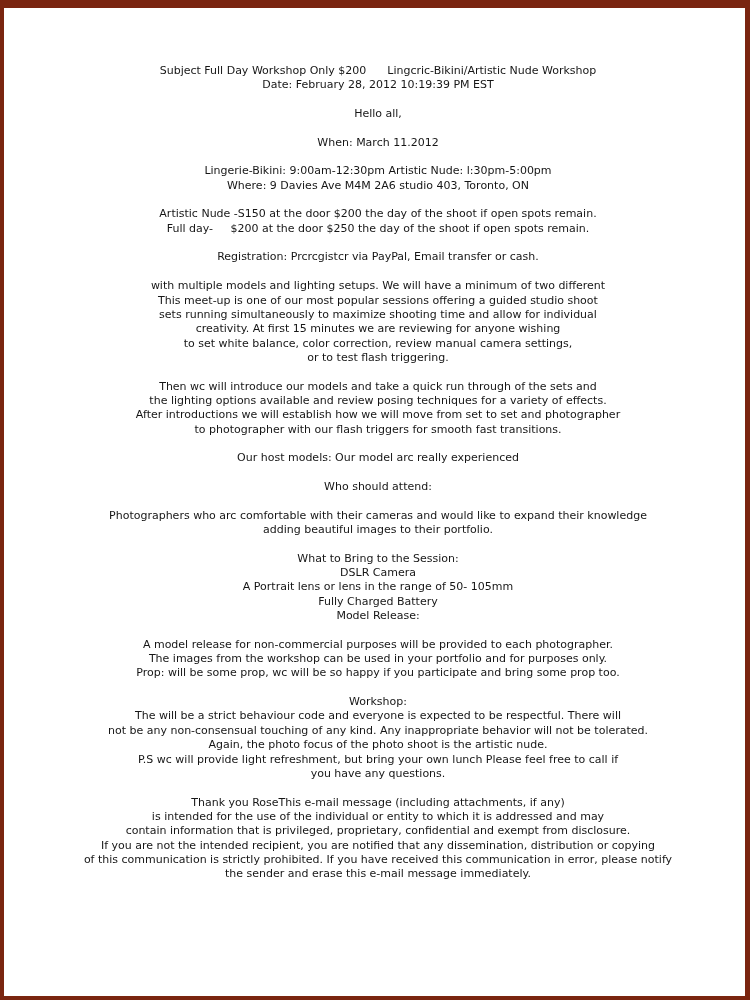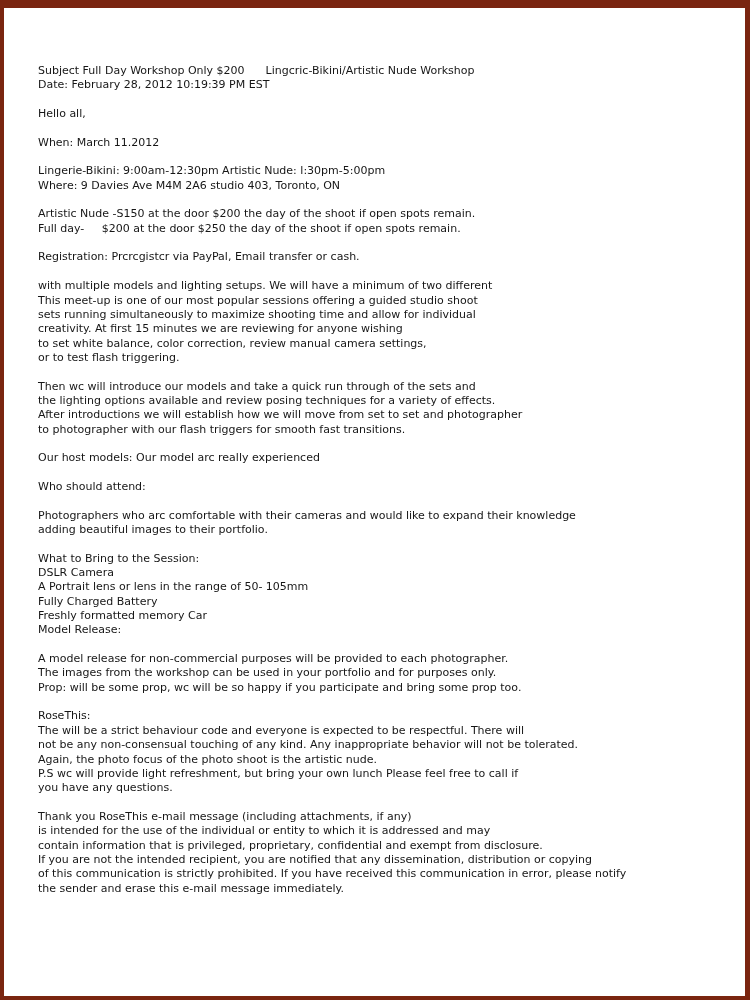--- a/index.html
+++ b/index.html
@@ -38,21 +38,21 @@
   }
   .text-line {
     white-space: pre-wrap;
     min-height: 14.35px;
   }
 </style>
 </head>
 <body>
 
 <div class="page" style="border-color: rgb(122, 37, 16); background: rgb(255, 255, 255);">
-  <div class="email-body" style="color: rgb(22, 22, 22);">
+  <div class="email-body" style="color: rgb(22, 22, 22); text-align: center;">
       <div class="paragraph">
         <div class="text-line">Subject Full Day Workshop Only $200      Lingcric-Bikini/Artistic Nude Workshop</div>
         <div class="text-line">Date: February 28, 2012 10:19:39 PM EST</div>
       </div>
       <div class="paragraph">
         <div class="text-line">Hello all,</div>
       </div>
       <div class="paragraph">
         <div class="text-line">When: March 11.2012</div>
       </div>
@@ -89,30 +89,29 @@
       </div>
       <div class="paragraph">
         <div class="text-line">Photographers who arc comfortable with their cameras and would like to expand their knowledge</div>
         <div class="text-line">adding beautiful images to their portfolio.</div>
       </div>
       <div class="paragraph">
         <div class="text-line">What to Bring to the Session:</div>
         <div class="text-line">DSLR Camera</div>
         <div class="text-line">A Portrait lens or lens in the range of 50- 105mm</div>
         <div class="text-line">Fully Charged Battery</div>
-        <div class="text-line">Freshly formatted memory Car</div>
         <div class="text-line">Model Release:</div>
       </div>
       <div class="paragraph">
         <div class="text-line">A model release for non-commercial purposes will be provided to each photographer.</div>
         <div class="text-line">The images from the workshop can be used in your portfolio and for purposes only.</div>
         <div class="text-line">Prop: will be some prop, wc will be so happy if you participate and bring some prop too.</div>
       </div>
       <div class="paragraph">
-        <div class="text-line">RoseThis:</div>
+        <div class="text-line">Workshop:</div>
         <div class="text-line">The will be a strict behaviour code and everyone is expected to be respectful. There will</div>
         <div class="text-line">not be any non-consensual touching of any kind. Any inappropriate behavior will not be tolerated.</div>
         <div class="text-line">Again, the photo focus of the photo shoot is the artistic nude.</div>
         <div class="text-line">P.S wc will provide light refreshment, but bring your own lunch Please feel free to call if</div>
         <div class="text-line">you have any questions.</div>
       </div>
       <div class="paragraph">
         <div class="text-line">Thank you RoseThis e-mail message (including attachments, if any)</div>
         <div class="text-line">is intended for the use of the individual or entity to which it is addressed and may</div>
         <div class="text-line">contain information that is privileged, proprietary, confidential and exempt from disclosure.</div>

